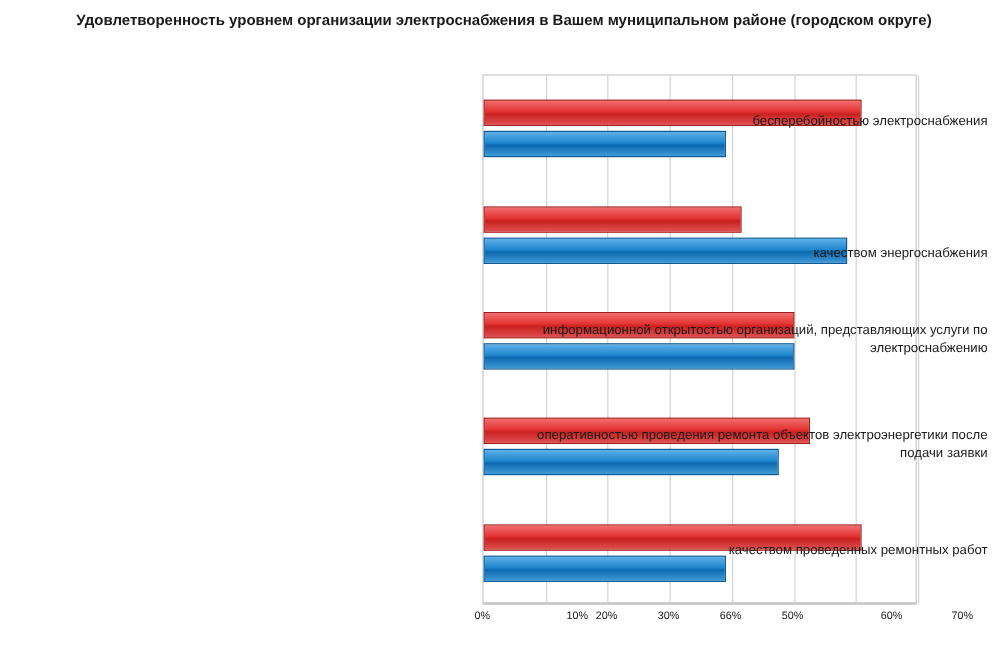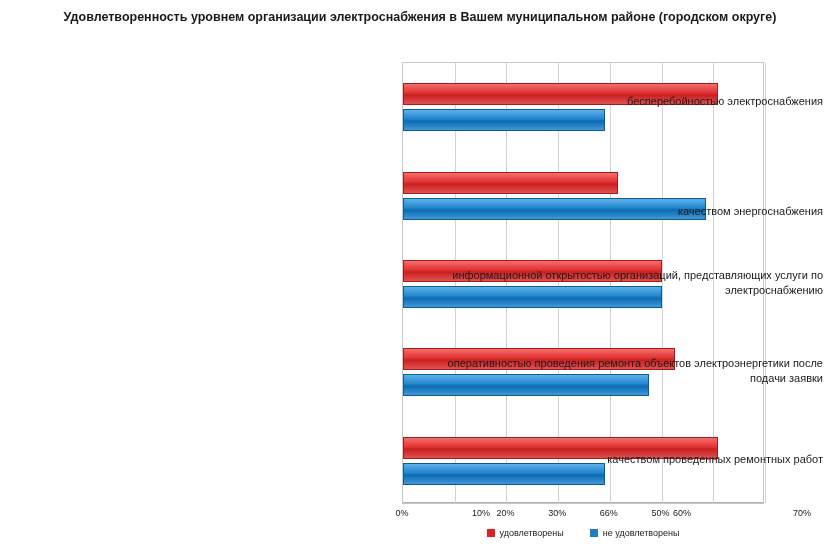--- a/index.html
+++ b/index.html
@@ -176,28 +176,18 @@
       <div class="cat-label" style="top: 356.4px;">оперативностью проведения ремонта объектов электроэнергетики после подачи заявки</div>
       <div class="cat-label" style="top: 452.3px;">качеством проведенных ремонтных работ</div>
     </div>
   <div id="ticks-layer">
       <div class="xtick" style="left: 402px;">0%</div>
       <div class="xtick" style="left: 481px;">10%</div>
       <div class="xtick" style="left: 505.429px;">20%</div>
       <div class="xtick" style="left: 557.143px;">30%</div>
       <div class="xtick" style="left: 608.857px;">66%</div>
       <div class="xtick" style="left: 660.571px;">50%</div>
-      <div class="xtick" style="left: 682px;">60%</div>
+      <div class="xtick" style="left: 732px; text-align: right;">60%</div>
       <div class="xtick" style="left: 802px;">70%</div>
     </div>
 
-  <div class="legend" id="legend">
-      <div class="legend-item">
-        <span class="legend-swatch red"></span>
-        <span>удовлетворены</span>
-      </div>
-      <div class="legend-item">
-        <span class="legend-swatch blue"></span>
-        <span>не  удовлетворены</span>
-      </div>
-    </div>
 
 </div>
 
 </body></html>

